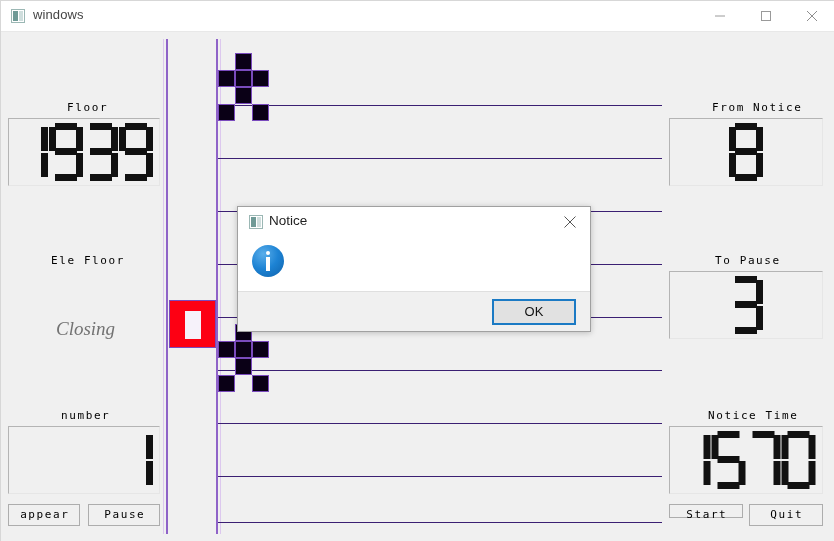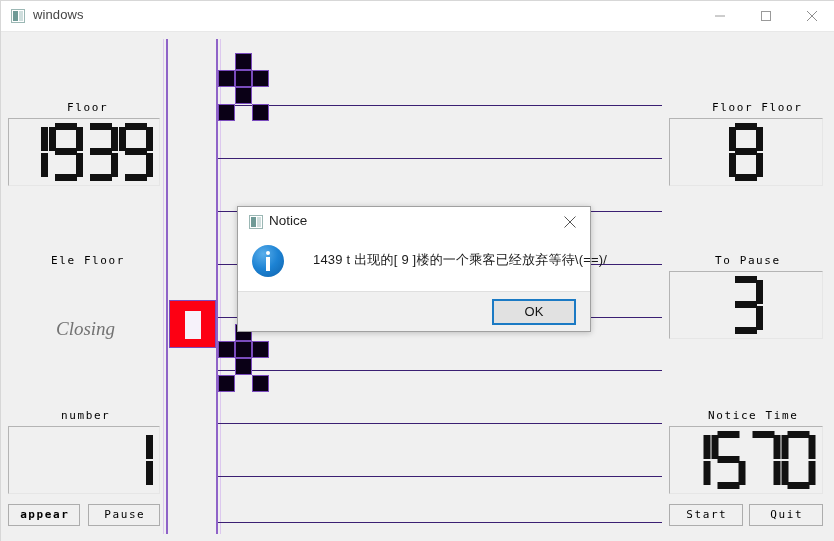--- a/index.html
+++ b/index.html
@@ -434,24 +434,24 @@
     <div class="mono-label" style="left:60px; top:377px;">number</div>
     <div class="disp-box" style="left:7px; top:394px; width:152px; height:68px;">
       <div class="seg-wrap">
           <span class="digit">
             <span class="s b"></span>
             <span class="s c"></span>
           </span>
         </div>
     </div>
 
-    <div class="btn" style="left:7px; top:472px; width:72px; height:22px;font-weight:bold;">appear</div>
+    <div class="btn" style="left:7px; top:472px; width:72px; height:22px;">appear</div>
     <div class="btn" style="left:87px; top:472px; width:72px; height:22px;">Pause</div>
 
-    <div class="mono-label" style="left:711px; top:69px;">Floor Floor</div>
+    <div class="mono-label" style="left:711px; top:69px;">From Notice</div>
     <div class="disp-box" style="left:668px; top:86px; width:154px; height:68px;">
       <div class="seg-wrap" style="right:auto; left:50%; transform:translate(-50%,-50%);">
           <span class="digit">
             <span class="s a"></span>
             <span class="s b"></span>
             <span class="s c"></span>
             <span class="s d"></span>
             <span class="s e"></span>
             <span class="s f"></span>
             <span class="s g"></span>
@@ -495,21 +495,21 @@
             <span class="s a"></span>
             <span class="s b"></span>
             <span class="s c"></span>
             <span class="s d"></span>
             <span class="s e"></span>
             <span class="s f"></span>
           </span>
         </div>
     </div>
 
-    <div class="btn" style="left:668px; top:472px; width:74px; height:22px;">Start</div>
+    <div class="btn" style="left:668px; top:472px; width:74px; height:14px;">Start</div>
     <div class="btn" style="left:748px; top:472px; width:74px; height:22px;">Quit</div>
 
     <div id="dialog">
       <div id="dialog-titlebar">
         <div id="dialog-icon">
             <i></i>
             <u></u>
           </div>
         <div id="dialog-title">Notice</div>
         <div id="dialog-close">
@@ -517,21 +517,20 @@
             <line x1="1" y1="1" x2="12" y2="12" stroke="#555" stroke-width="1"></line>
             <line x1="12" y1="1" x2="1" y2="12" stroke="#555" stroke-width="1"></line>
           </svg>
         </div>
       </div>
       <div id="dialog-body">
         <div id="info-icon">
           <span class="dot"></span>
             <span class="stem"></span>
         </div>
-        <div id="dialog-message">1439 t 出现的[ 9 ]楼的一个乘客已经放弃等待\(==)/</div>
       </div>
       <div id="dialog-footer">
         <div id="dialog-ok">OK</div>
       </div>
     </div>
 
   </div>
   <div id="bottom-strip"></div>
 </div>
 

